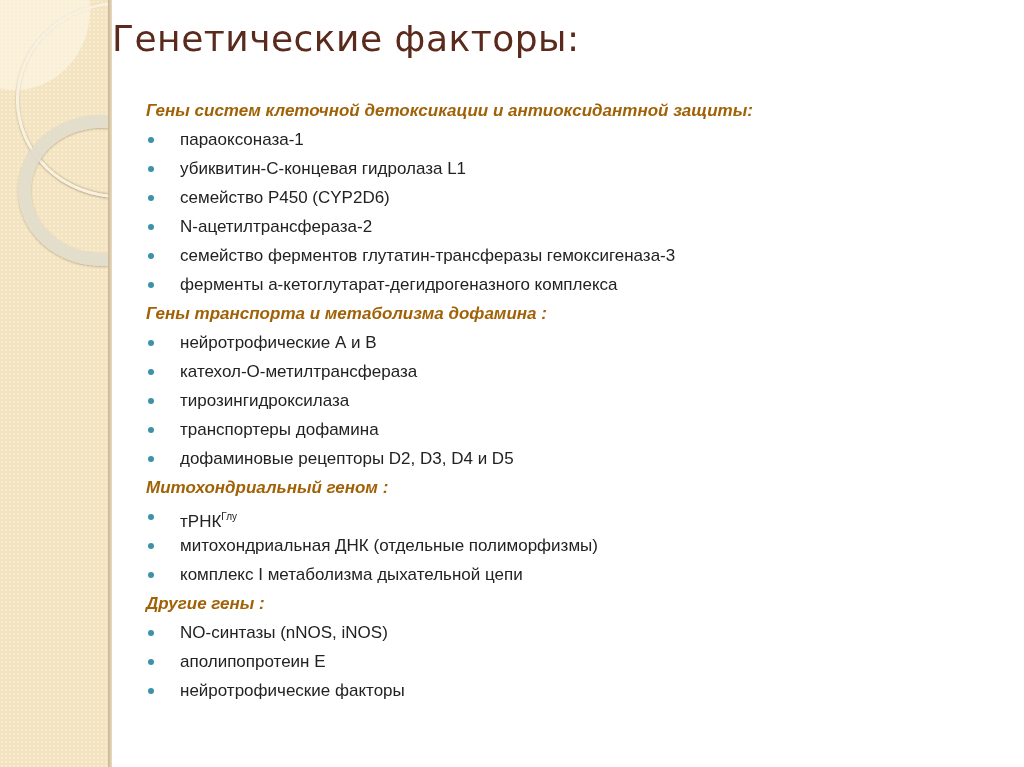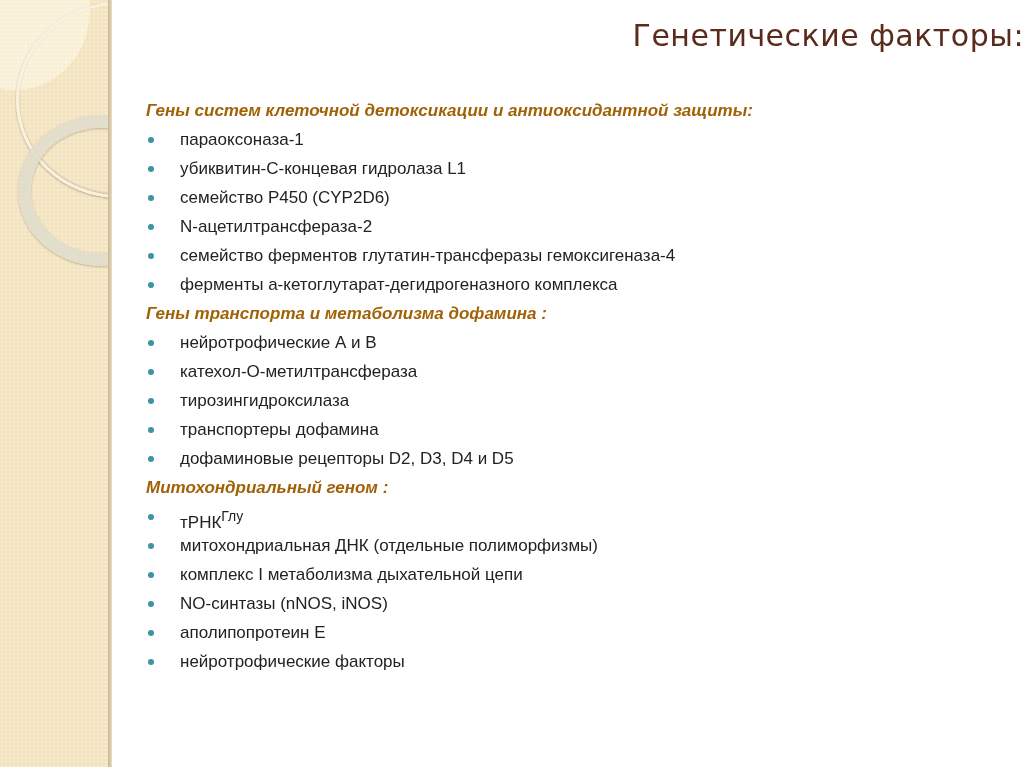--- a/index.html
+++ b/index.html
@@ -30,67 +30,68 @@
       box-shadow: 0 1px 2px rgba(120,100,70,0.5), inset 0 -1px 2px rgba(120,100,70,0.35);
     }
     .deco-ring-2 {
       position: absolute; left: 18px; top: 115px; width: 140px; height: 125px;
       border-radius: 50%;
       border: 13px solid rgba(225,220,205,0.9);
       box-shadow: 0 1px 2px rgba(120,100,70,0.4), inset 0 1px 2px rgba(120,100,70,0.4);
     }
     .title {
       position: absolute; left: 112px; right: 0; top: 18px;
-      text-align: right; font-size: 30px; color: #5a2a1c;
+      text-align: left; font-size: 36px; color: #5a2a1c;
       font-family: "DejaVu Sans", sans-serif; letter-spacing: 0.5px;
     }
     .content { position: absolute; left: 146px; top: 96px; width: 860px; }
     .heading {
       font-style: italic; font-weight: bold; font-size: 17px; color: #a16207;
       height: 29px; line-height: 29px; white-space: nowrap;
     }
     .item {
       position: relative; padding-left: 34px; font-size: 17px; color: #222;
       height: 29px; line-height: 29px; white-space: nowrap;
     }
     .bullet {
       position: absolute; left: 2px; top: 12px; width: 6px; height: 6px;
       border-radius: 50%; background: #3c92a6;
     }
-    sup { font-size: 14px; vertical-align: 7px; }
+    sup { font-size: 10px; vertical-align: 7px; }
   </style>
 </head>
 <body>
 
 <div class="side-panel">
   <div class="deco-arc-light"></div>
   <div class="deco-ring-1"></div>
   <div class="deco-ring-2"></div>
 </div>
 <div class="side-edge"></div>
 
 <div class="title">Генетические факторы:</div>
 
 <div class="content">
   <div class="heading">Гены систем клеточной детоксикации и антиоксидантной защиты:</div>
   <div class="item"><span class="bullet"></span><span>параоксоназа-1</span></div>
   <div class="item"><span class="bullet"></span><span>убиквитин-С-концевая гидролаза L1</span></div>
   <div class="item"><span class="bullet"></span><span>семейство P450 (CYP2D6)</span></div>
   <div class="item"><span class="bullet"></span><span>N-ацетилтрансфераза-2</span></div>
-  <div class="item"><span class="bullet"></span><span>семейство ферментов глутатин-трансферазы гемоксигеназа-4</span></div>
+  <div class="item"><span class="bullet"></span><span>семейство ферментов глутатин-трансферазы гемоксигеназа-3</span></div>
   <div class="item"><span class="bullet"></span><span>ферменты а-кетоглутарат-дегидрогеназного комплекса</span></div>
 
   <div class="heading">Гены транспорта и метаболизма дофамина :</div>
   <div class="item"><span class="bullet"></span><span>нейротрофические А и В</span></div>
   <div class="item"><span class="bullet"></span><span>катехол-О-метилтрансфераза</span></div>
   <div class="item"><span class="bullet"></span><span>тирозингидроксилаза</span></div>
   <div class="item"><span class="bullet"></span><span>транспортеры дофамина</span></div>
   <div class="item"><span class="bullet"></span><span>дофаминовые рецепторы D2, D3, D4 и D5</span></div>
 
   <div class="heading">Митохондриальный геном :</div>
   <div class="item"><span class="bullet"></span><span>тРНК</span><sup>Глу</sup></div>
   <div class="item"><span class="bullet"></span><span>митохондриальная ДНК (отдельные полиморфизмы)</span></div>
   <div class="item"><span class="bullet"></span><span>комплекс I метаболизма дыхательной цепи</span></div>
 
+  <div class="heading">Другие гены :</div>
   <div class="item"><span class="bullet"></span><span>NO-синтазы (nNOS, iNOS)</span></div>
   <div class="item"><span class="bullet"></span><span>аполипопротеин Е</span></div>
   <div class="item"><span class="bullet"></span><span>нейротрофические факторы</span></div>
 </div>
 
 </body></html>

